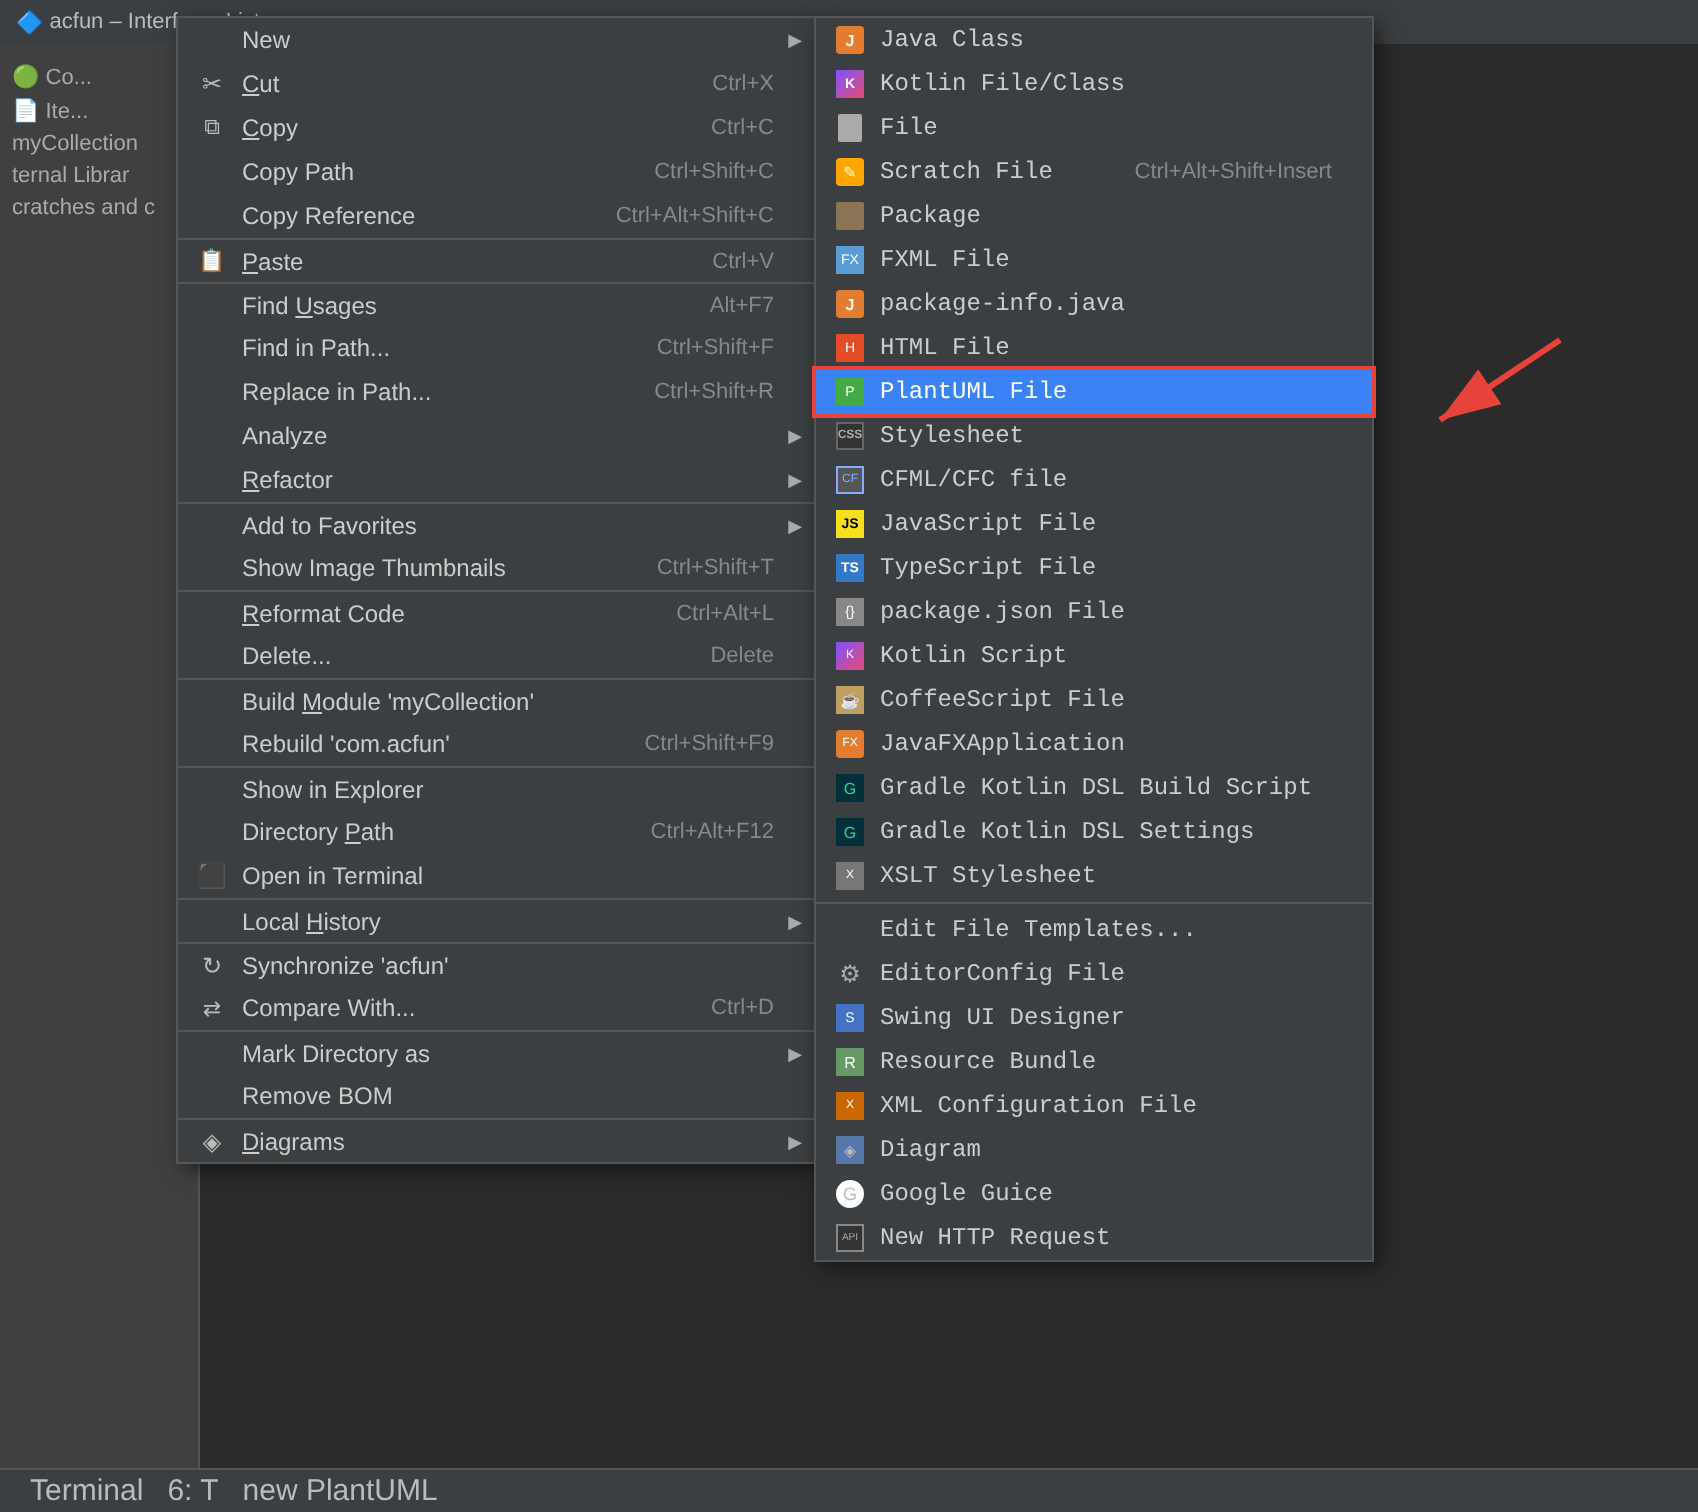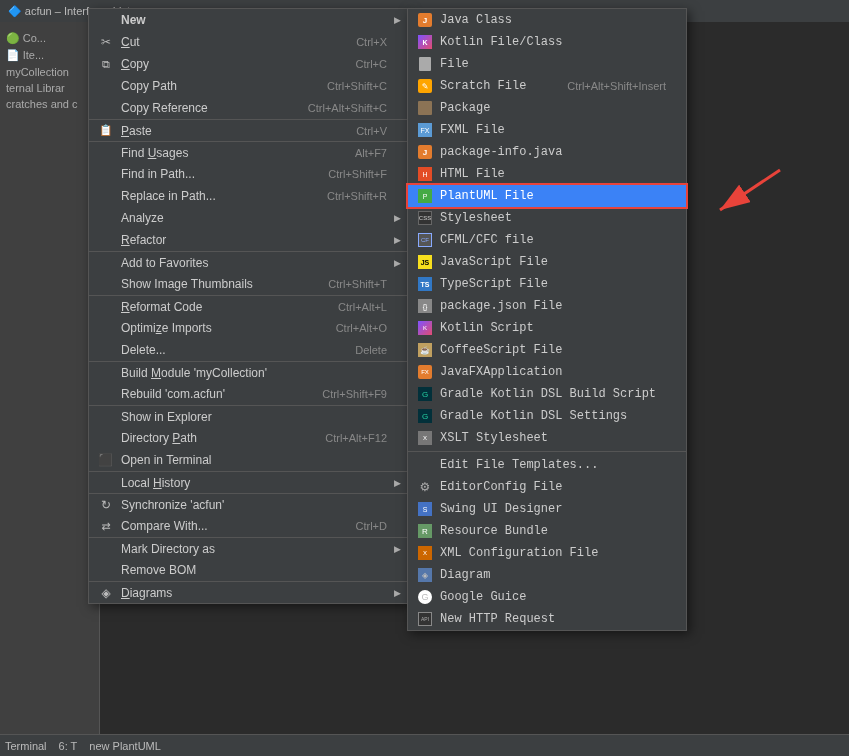--- a/index.html
+++ b/index.html
@@ -58,22 +58,22 @@
     
     .ide-statusbar {
       position: absolute;
       bottom: 0; left: 0;
       width: 100%;
       height: 22px;
       background: #3c3f41;
       border-top: 1px solid #555;
       display: flex;
       align-items: center;
-      padding: 0 5px;
-      font-size: 11px;
+      padding: 0 15px;
+      font-size: 15px;
       color: #bbbbbb;
     }
 
     
     .context-menu {
       position: absolute;
       top: 8px;
       left: 90px;
       background: #3c3f41;
       border: 1px solid #555;
@@ -375,21 +375,21 @@
   <div class="sidebar-item">📄 Ite...</div>
   <div class="sidebar-item">myCollection</div>
   <div class="sidebar-item">ternal Librar</div>
   <div class="sidebar-item">cratches and c</div>
 </div>
 
 <div class="context-menu" style="top: 8px; left: 88px;">
 
   <div class="menu-item has-submenu" style="background:#3c3f41; position:relative;">
     <span class="menu-item-icon"></span>
-    <span class="menu-item-label" style="color:#cccccc; font-weight: bold;">New</span>
+    <span class="menu-item-label" style="color:#cccccc; font-weight: normal;">New</span>
 
     <div class="submenu" style="top: -1px; left: 100%;">
 
       <div class="submenu-item">
         <span class="submenu-item-icon">
           <div class="icon-java">J</div>
         </span>
         <span class="submenu-item-label">Java Class</span>
       </div>
 
@@ -660,25 +660,20 @@
     <span class="menu-item-label">Show Image Thumbnails</span>
     <span class="menu-item-shortcut">Ctrl+Shift+T</span>
   </div>
 
   <div class="menu-item separator-before">
     <span class="menu-item-icon"></span>
     <span class="menu-item-label"><u>R</u>eformat Code</span>
     <span class="menu-item-shortcut">Ctrl+Alt+L</span>
   </div>
 
-  <div class="menu-item">
-    <span class="menu-item-icon"></span>
-    <span class="menu-item-label">Optimi<u>z</u>e Imports</span>
-    <span class="menu-item-shortcut">Ctrl+Alt+O</span>
-  </div>
 
   <div class="menu-item">
     <span class="menu-item-icon"></span>
     <span class="menu-item-label">Delete...</span>
     <span class="menu-item-shortcut">Delete</span>
   </div>
 
   <div class="menu-item separator-before">
     <span class="menu-item-icon"></span>
     <span class="menu-item-label">Build <u>M</u>odule 'myCollection'</span>

